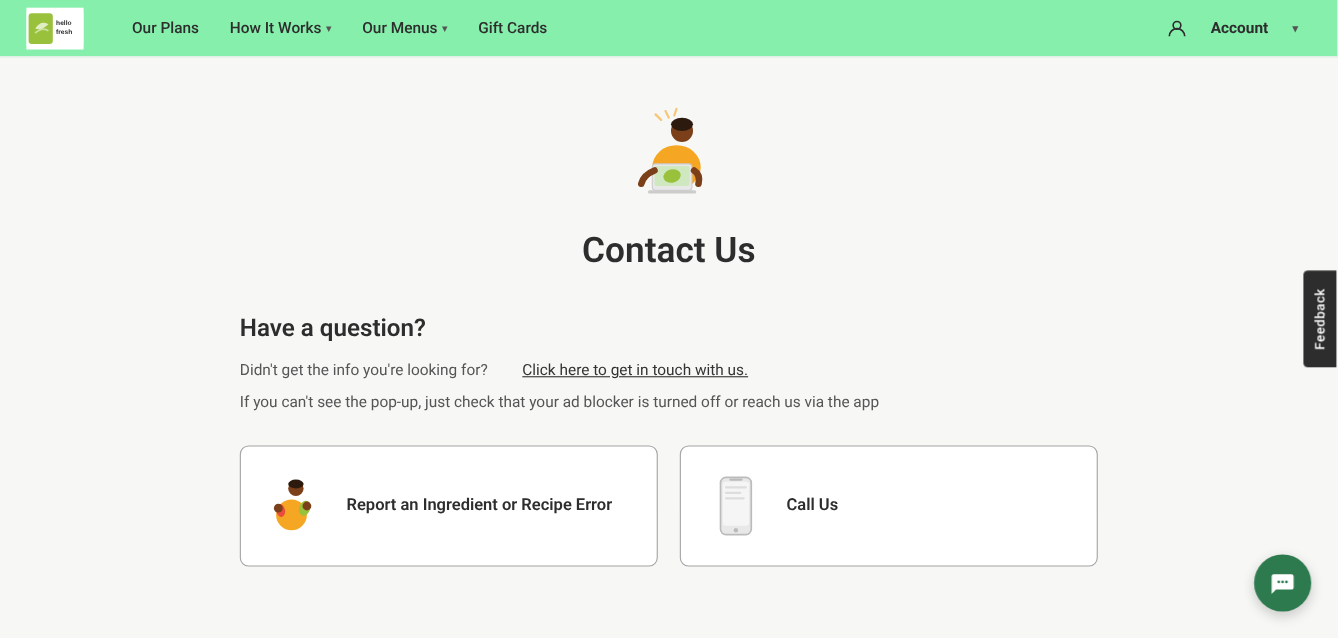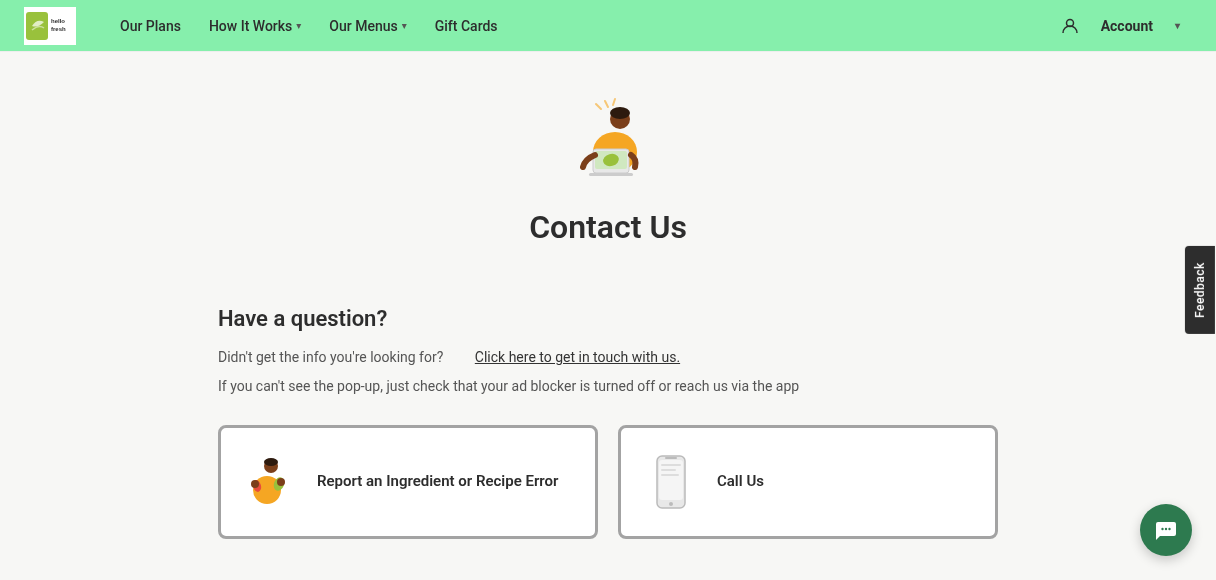--- a/index.html
+++ b/index.html
@@ -55,21 +55,21 @@
 
     
     .hero-illustration {
       width: 120px; height: 100px;
       margin-bottom: 16px;
       display: flex; align-items: center; justify-content: center;
     }
 
     .contact-title {
       font-size: 32px; font-weight: 600; color: #2d2d2d;
-      margin-bottom: 60px;
+      margin-bottom: 40px;
     }
 
     
     .content-section {
       width: 100%; max-width: 780px;
     }
     .section-heading {
       font-size: 22px; font-weight: 600; color: #2d2d2d;
       margin-bottom: 16px;
     }
@@ -80,21 +80,21 @@
     .section-text .link { cursor: pointer; text-decoration: underline; margin-left: 28px; }
 
     
     .cards-row {
       display: flex; gap: 20px; margin-top: 28px;
     }
     .card {
       flex: 1;
       background: #fff;
       border-radius: 8px;
-      border: 3px solid #a3a3a3;
+      border: 1px solid #a3a3a3;
       padding: 24px 20px;
       display: flex; align-items: center; gap: 16px;
       cursor: pointer;
       min-height: 90px;
     }
     .card-icon {
       width: 60px; height: 60px;
       flex-shrink: 0;
       display: flex; align-items: center; justify-content: center;
     }

